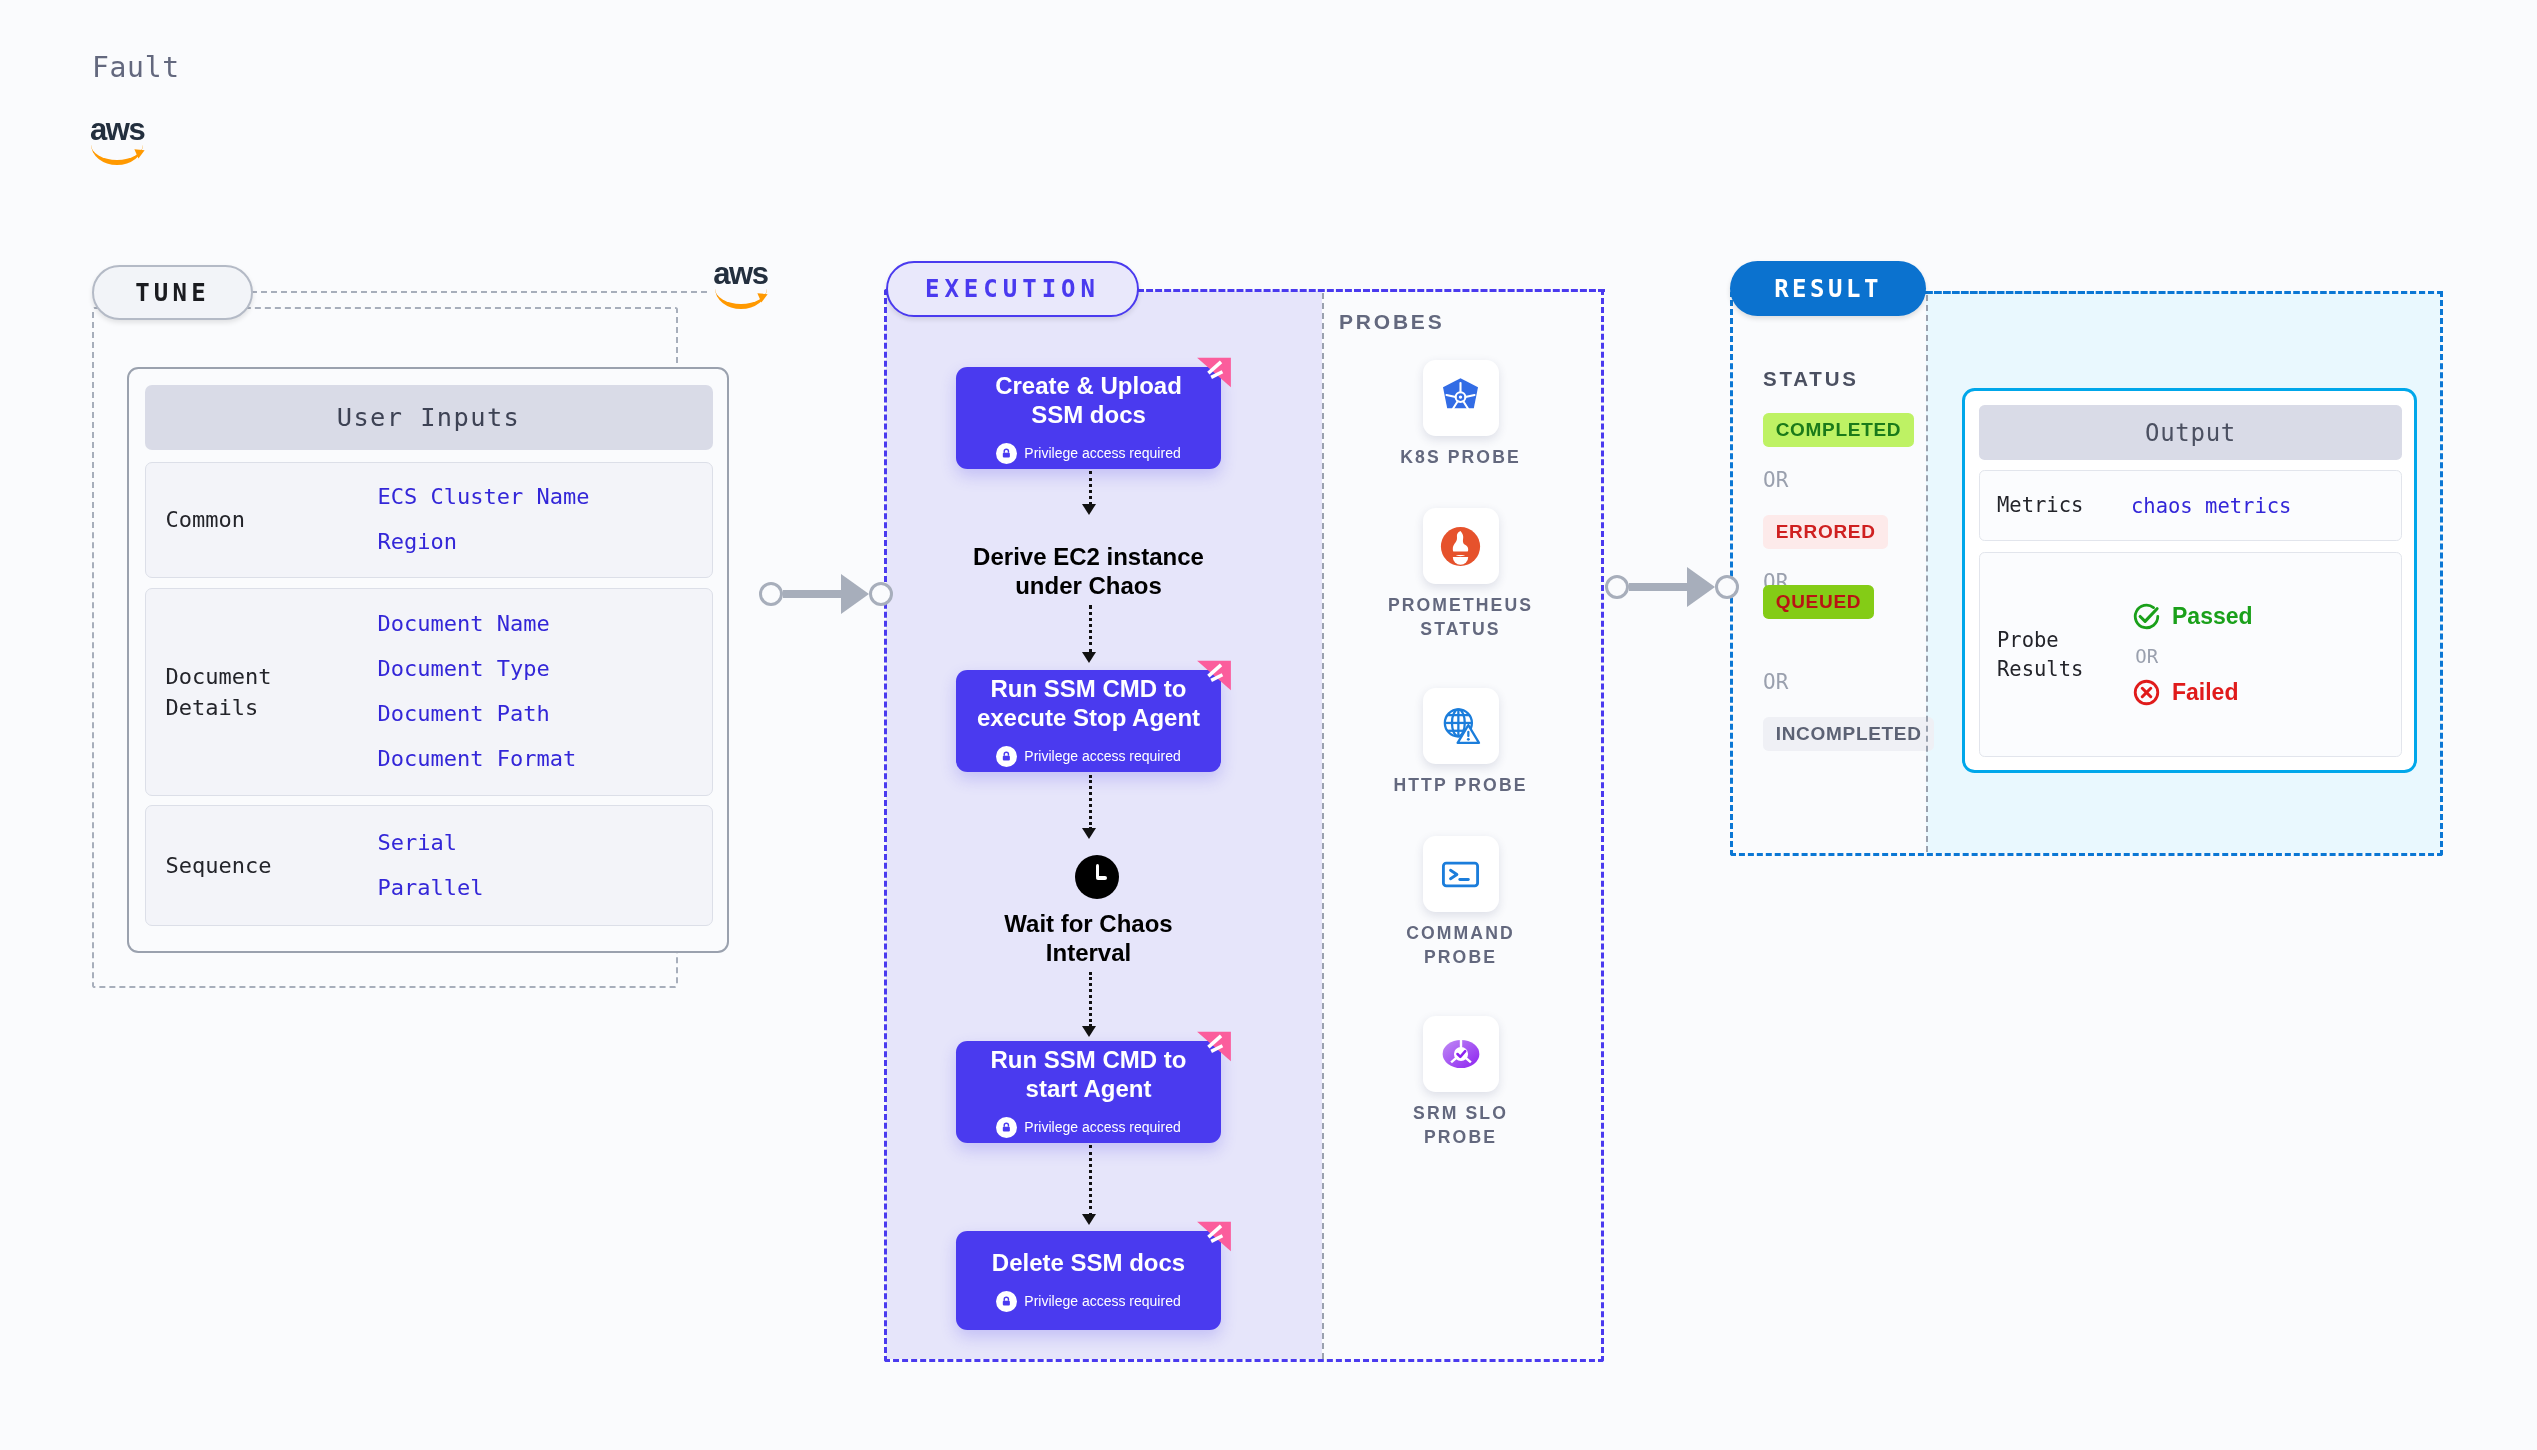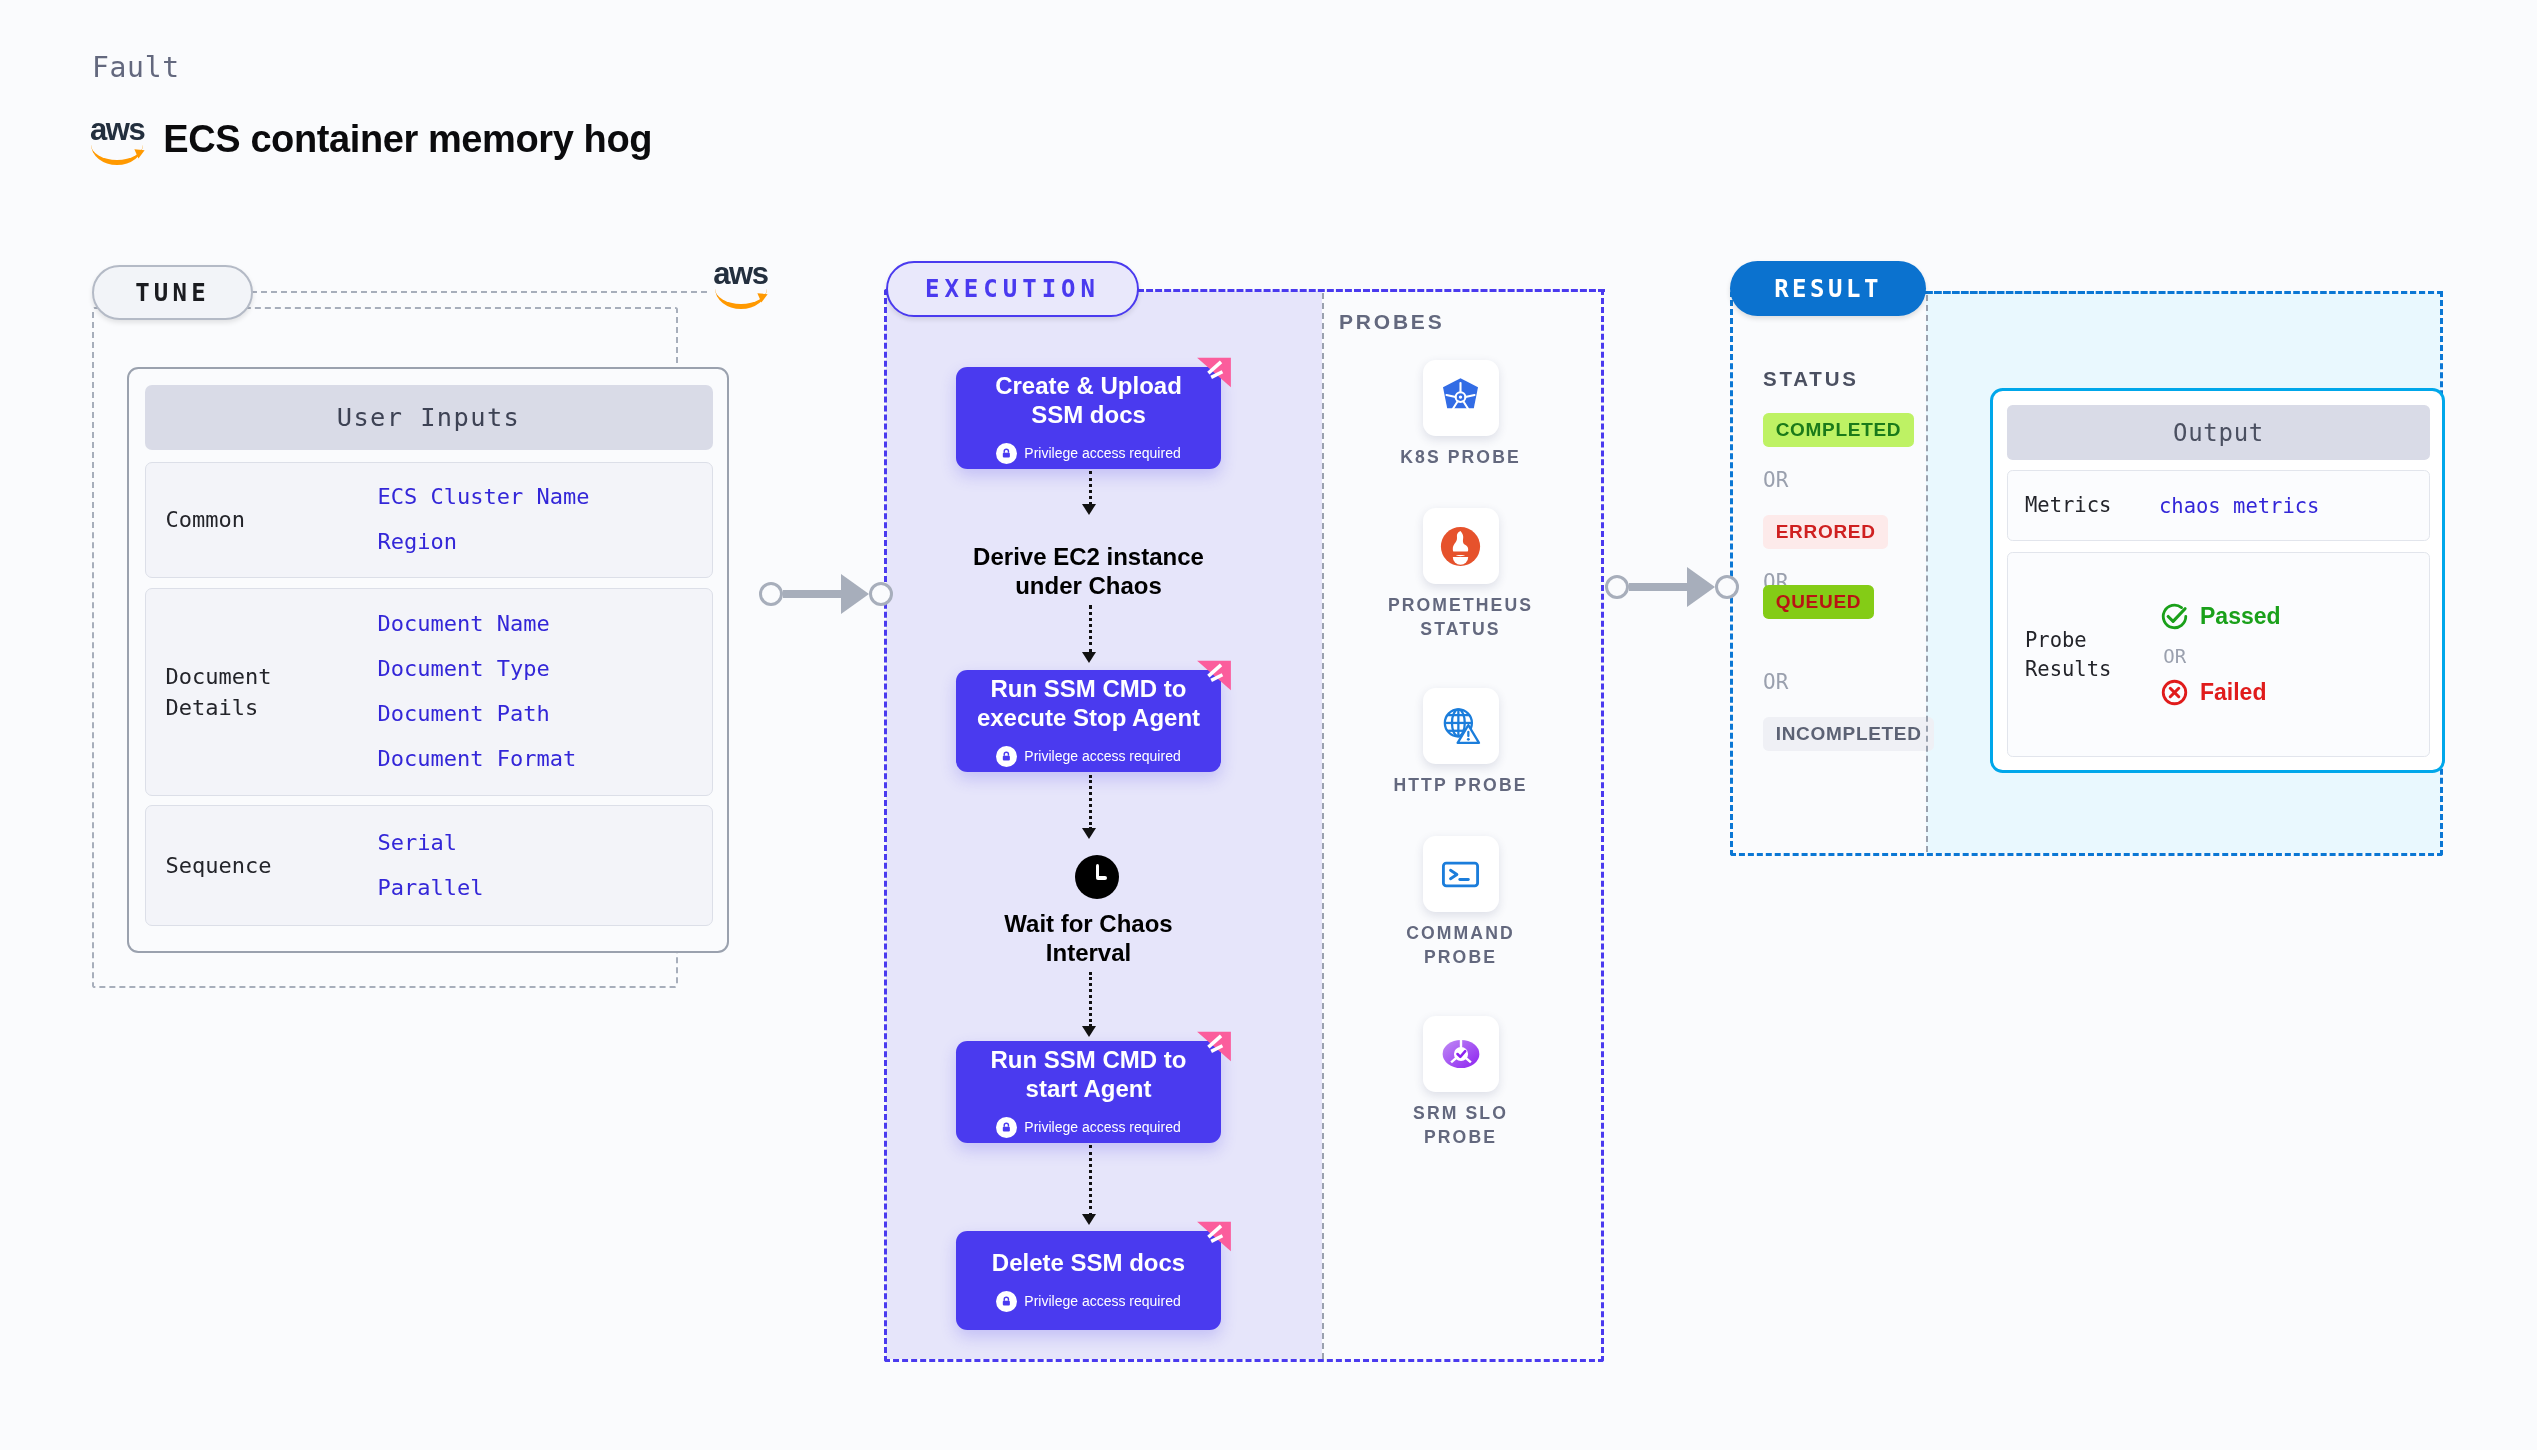--- a/index.html
+++ b/index.html
@@ -112,21 +112,21 @@
     border-left:2.1px dashed #9aa1ae;z-index:4;}
   #status-label{position:absolute;left:1763px;top:367px;font-size:20.5px;letter-spacing:2.8px;
     color:#4b5061;font-weight:bold;}
   .badge{position:absolute;border-radius:5.6px;display:flex;align-items:center;justify-content:center;
     font-size:19px;font-weight:bold;letter-spacing:0.7px;padding:0 12.7px;height:34px;}
   .ortxt{position:absolute;font-size:21px;color:#9aa0ae;
     font-family:"DejaVu Sans Mono","Liberation Mono",monospace;}
 
   
   #out-card{position:absolute;left:1962px;top:388px;width:455px;height:385px;
-    border:3.5px solid #00a7ea;border-radius:12.7px;background:#fff;box-sizing:border-box;margin-left:28px;}
+    border:3.5px solid #00a7ea;border-radius:12.7px;background:#fff;box-sizing:border-box;}
   #out-head{position:absolute;left:14px;top:14px;width:423px;height:55px;background:#d9dbe7;
     border-radius:5.6px;display:flex;align-items:center;justify-content:center;}
   #out-head span{font-size:24px;color:#4b5061;letter-spacing:0.7px;}
   .out-row{position:absolute;left:14px;width:423px;background:#fbfcfe;border:1.4px solid #e2e5ec;
     border-radius:5.6px;box-sizing:border-box;display:flex;align-items:center;}
   #out-r0{top:79px;height:71px;}
   #out-r1{top:161px;height:205px;}
   .out-lb{width:134px;flex:none;padding-left:17px;font-size:20.5px;color:#23242a;line-height:1.4;
     font-family:"DejaVu Sans Mono","Liberation Mono",monospace;}
   .out-val{font-size:20.5px;color:#3326d8;font-family:"DejaVu Sans Mono","Liberation Mono",monospace;}
@@ -142,21 +142,20 @@
 </style>
 </head>
 <body>
 
 <div id="hdr-fault">Fault</div>
 <div id="hdr-row">
   <div class="awslogo">
     <div class="awstxt">aws</div>
       <div class="smile"></div>
   </div>
-  <div id="hdr-title">ECS container memory hog</div>
 </div>
 
 <div class="panel" id="tune-panel"></div>
 <div id="tune-dash"></div>
 <div class="pill" id="tune-pill">
   <span>TUNE</span>
 </div>
 <div id="tune-aws">
   <div class="awslogo">
       <div class="awstxt">aws</div>

